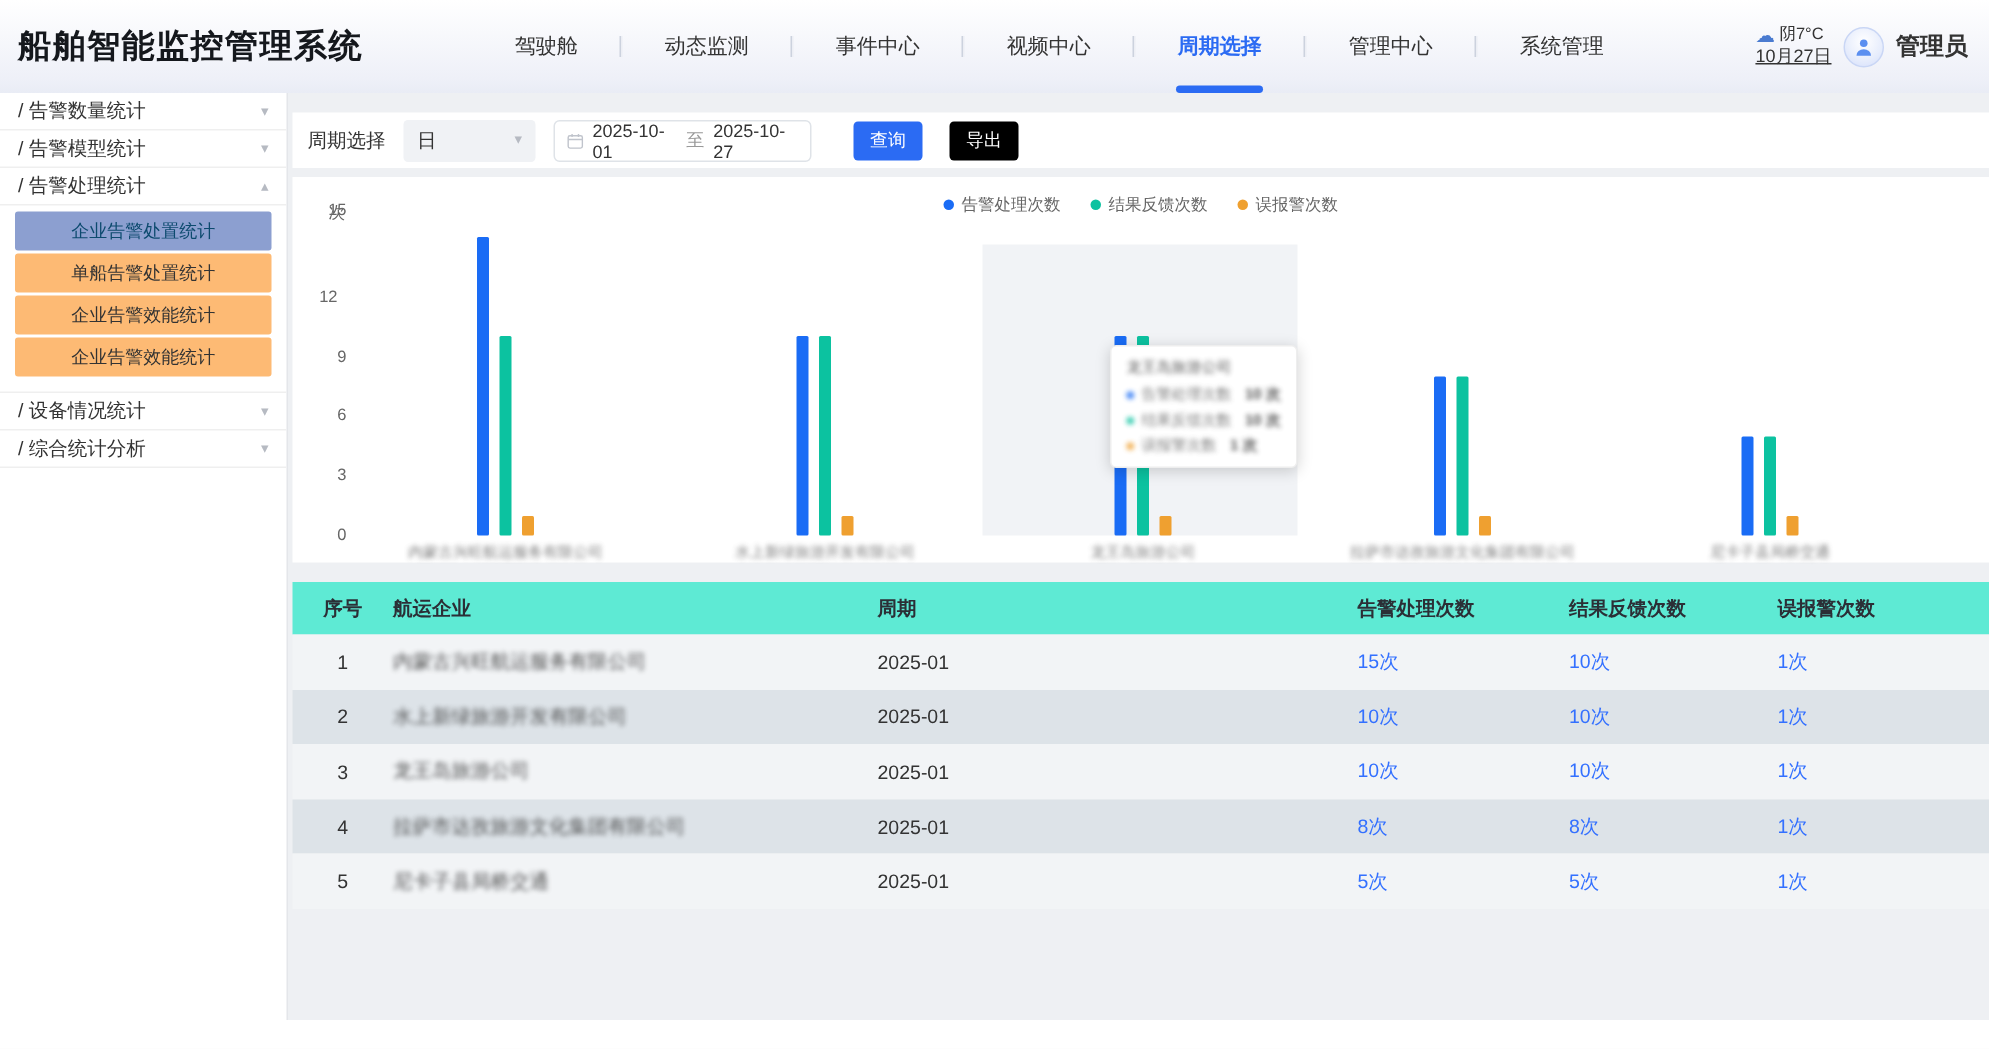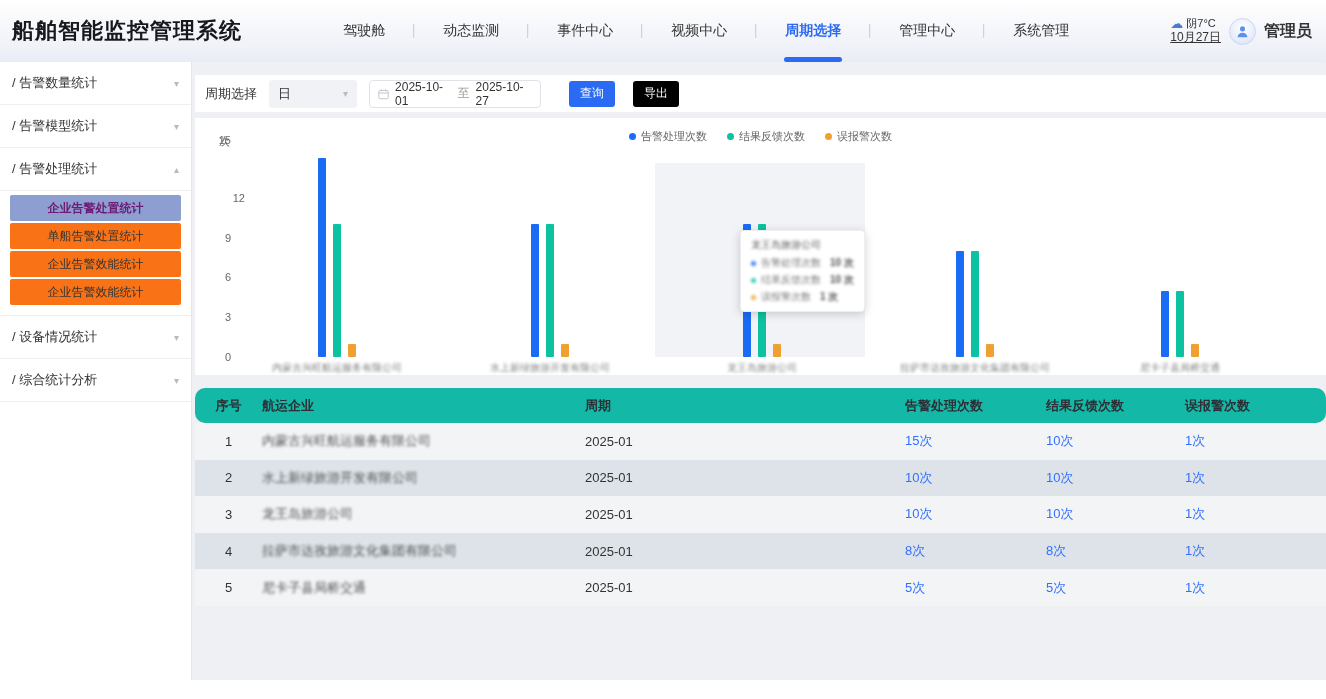--- a/index.html
+++ b/index.html
@@ -24,27 +24,27 @@
   .cloud-ic { color:#4a7bd0; font-size:13px; line-height:1; }
   .w-date { font-size:12px; color:#333;text-decoration:underline; }
   .avatar { width:27px; height:27px; border-radius:50%; border:1px solid #c9d6f5;
     background:radial-gradient(circle at 50% 35%, #ffffff 0%, #e7edfc 60%, #d4defb 100%);
     display:flex; align-items:center; justify-content:center; }
   .uname { font-size:16px; font-weight:bold; color:#333; }
 
   
   .body { display:flex; height:618px; }
   aside { width:192px; background:#fff; border-right:1px solid #e4e6ea; overflow:hidden; }
-  .grp { height:43px; display:flex; align-items:center; justify-content:space-between;
+  .grp { height:25px; display:flex; align-items:center; justify-content:space-between;
     padding:0 12px; font-size:13px; color:#333; border-bottom:1px solid #efefef; cursor:pointer;gap:11px; }
   .chev { color:#b6bac2; font-size:10px; }
   .subwrap { padding:4px 10px 8px 10px; border-bottom:1px solid #efefef; }
-  .subitem { height:26px; margin-bottom:2px; border-radius:2px; background:#f97316; color:#333;
+  .subitem { height:26px; margin-bottom:2px; border-radius:2px; background:#fdba74; color:#333;
     font-size:12px; display:flex; align-items:center; justify-content:center; cursor:pointer; }
-  .subitem.active { background:#8c9fd0; color:#701a75;font-weight:bold; }
+  .subitem.active { background:#8c9fd0; color:#0c4a6e; }
 
   main { flex:1; background:#eef0f3; padding-left:3px; overflow:hidden; }
 
   
   .filterbar { margin-top:13px; height:37px; background:#fff; display:flex; align-items:center; padding-left:10px; gap:12px; }
   .flabel { font-size:13px; color:#333; }
   .selectbox { width:88px; height:28px; background:#f0f2f5; border-radius:3px; display:flex;
     align-items:center; justify-content:space-between; padding:0 9px; font-size:13px; color:#333; cursor:pointer; }
   .daterange { width:172px; height:28px; background:#fff; border:1px solid #dfe3e8; border-radius:4px;
     display:flex; align-items:center; gap:6px; padding:0 8px; font-size:12px; color:#333; cursor:pointer; }
@@ -68,21 +68,21 @@
     box-shadow:0 2px 10px rgba(0,0,0,.18); padding:7px 10px; z-index:5; min-width:96px; }
   .tt-title { font-size:10px; color:#333; margin-bottom:4px; }
   .tt-row { display:flex; align-items:center; gap:5px; font-size:10px; color:#666; margin-top:3px; }
   .tt-dot { width:5px; height:5px; border-radius:50%; }
   .tt-val { color:#333; font-weight:bold; margin-left:4px; }
   .masked { filter:blur(1.6px); opacity:.85; }
 
   
   .tablewrap { margin-top:13px; }
   .trow { display:grid; grid-template-columns:67px 323px 320px 141px 139px auto; align-items:center; }
-  .thead { height:35px; background:#14b8a6; font-size:13px; color:#2b2f36; font-weight:bold;border-radius:10px; }
+  .thead { height:35px; background:#5eead4; font-size:13px; color:#2b2f36; font-weight:bold; }
   .tbody-row { height:36.6px; font-size:13px; color:#333; }
   .tbody-row.odd { background:#f2f4f6; }
   .tbody-row.even { background:#dde3e8; }
   .cell-idx { text-align:center; }
   .cell-link { color:#3370ff; cursor:pointer; }
 
   .footer-strip { position:absolute; left:0; bottom:0; width:1326px; height:19px; background:#fff; }
 </style>
 </head>
 <body>
@@ -190,21 +190,21 @@
             <div class="lg-item">
               <span class="lg-dot" style="background: rgb(239, 160, 48);"></span>
               <span>误报警次数</span>
             </div>
           </div>
           <div class="yunit" style="left: 24px; top: 16px;">次</div>
           <div class="ytick" style="left: 6px; top: 233px;">0</div>
           <div class="ytick" style="left: 6px; top: 193.2px;">3</div>
           <div class="ytick" style="left: 6px; top: 153.4px;">6</div>
           <div class="ytick" style="left: 6px; top: 113.6px;">9</div>
-          <div class="ytick" style="left: 20px; top: 73.8px;">12</div>
+          <div class="ytick" style="left: 0; top: 73.8px;">12</div>
           <div class="ytick" style="left: 6px; top: 16px;">15</div>
           <div class="bar" style="left: 123px; top: 40px; height: 199px; background: rgb(26, 108, 245);"></div>
           <div class="bar" style="left: 138px; top: 106.333px; height: 132.667px; background: rgb(12, 194, 160);"></div>
           <div class="bar" style="left: 153px; top: 225.733px; height: 13.2667px; background: rgb(239, 160, 48);"></div>
           <div class="xlab masked" style="left: 142px; top: 243px;">内蒙古兴旺航运服务有限公司</div>
           <div class="bar" style="left: 336px; top: 106.333px; height: 132.667px; background: rgb(26, 108, 245);"></div>
           <div class="bar" style="left: 351px; top: 106.333px; height: 132.667px; background: rgb(12, 194, 160);"></div>
           <div class="bar" style="left: 366px; top: 225.733px; height: 13.2667px; background: rgb(239, 160, 48);"></div>
           <div class="xlab masked" style="left: 355px; top: 243px;">水上新绿旅游开发有限公司</div>
           <div class="bar" style="left: 548px; top: 106.333px; height: 132.667px; background: rgb(26, 108, 245);"></div>

